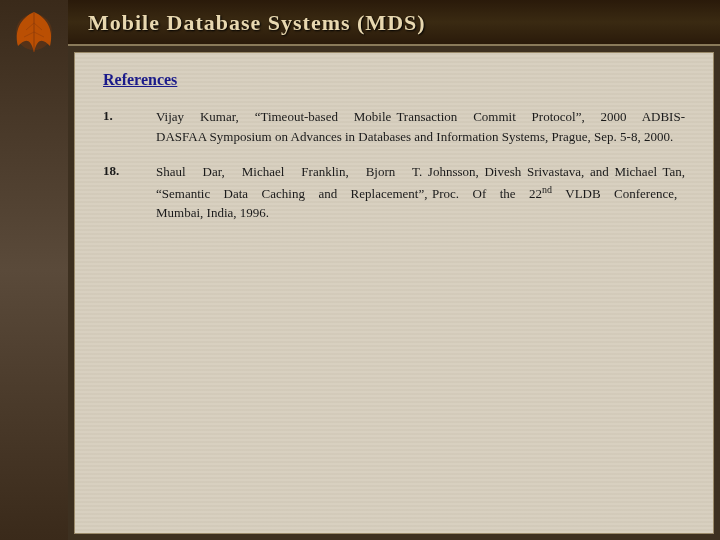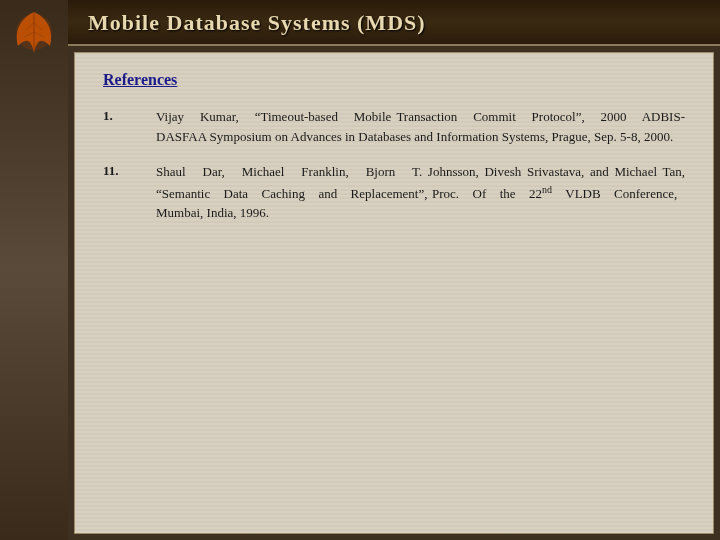--- a/index.html
+++ b/index.html
@@ -148,21 +148,21 @@
       <ul class="reference-list">
 
         <li class="reference-item">
           <span class="ref-number">1.</span>
           <span class="ref-text">
             Vijay &nbsp; Kumar, &nbsp; “Timeout-based &nbsp; Mobile Transaction &nbsp; Commit &nbsp; Protocol”, &nbsp; 2000 &nbsp; ADBIS-DASFAA Symposium on Advances in Databases and Information Systems, Prague, Sep. 5-8, 2000.
           </span>
         </li>
 
         <li class="reference-item">
-          <span class="ref-number">11.</span>
+          <span class="ref-number">18.</span>
           <span class="ref-text">
             Shaul &nbsp; Dar, &nbsp; Michael &nbsp; Franklin, &nbsp; Bjorn &nbsp; T. Johnsson, Divesh Srivastava, and Michael Tan, “Semantic &nbsp; Data &nbsp; Caching &nbsp; and &nbsp; Replacement”, Proc. &nbsp; Of &nbsp; the &nbsp; 22<sup>nd</sup> &nbsp; VLDB &nbsp; Conference, &nbsp; Mumbai, India, 1996.
           </span>
         </li>
       </ul>
     </div>
   </div>
 </div>
 
 </body></html>

